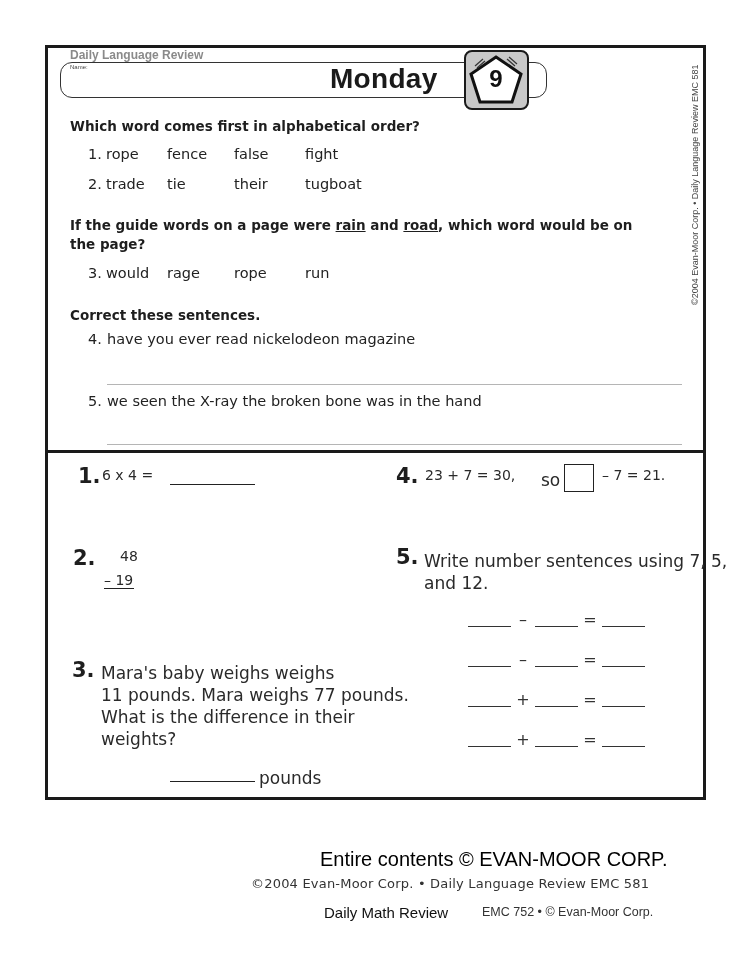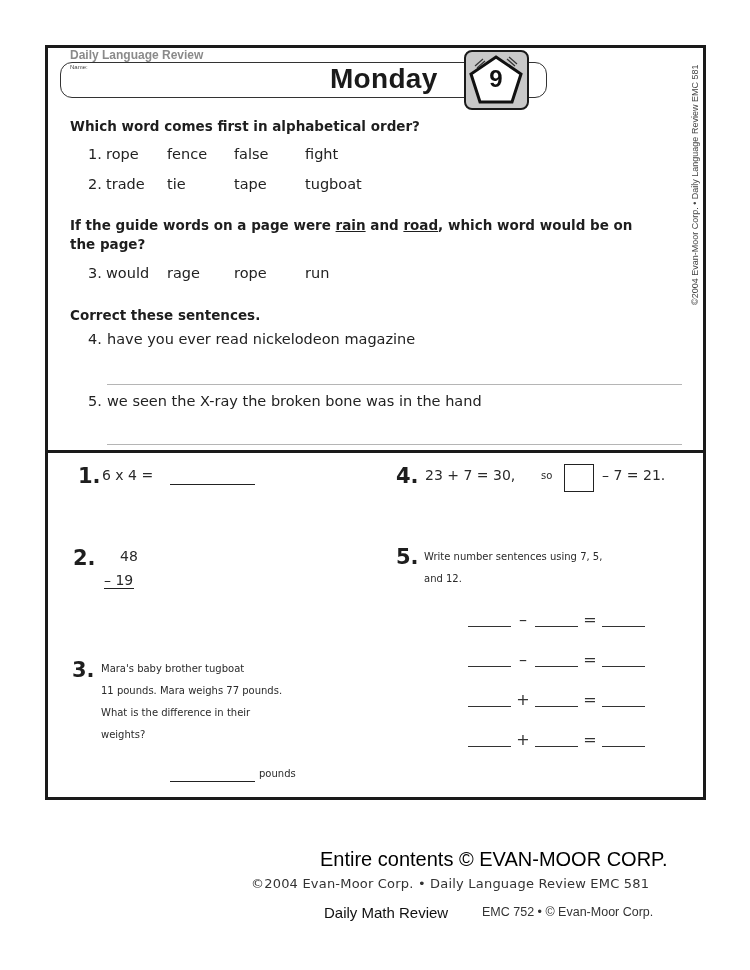--- a/index.html
+++ b/index.html
@@ -39,21 +39,21 @@
   }
 
   .q-head { font-size: 13.5px; font-weight: bold; color: #1e1e1e; }
   .item { font-size: 14.5px; color: #222; }
   .underline { text-decoration: underline; }
 
   .write-line { height: 0; border-top: 1.5px solid #b5b5b5; }
 
   .math-num { font-size: 21px; font-weight: bold; color: #1e1e1e; font-family: "DejaVu Sans", sans-serif; }
   .math-text { font-size: 14px; color: #2a2a2a; }
-  .math-small { font-size: 10px; color: #2a2a2a; }
+  .math-small { font-size: 17px; color: #2a2a2a; }
   .blank { display: inline-block; border-bottom: 1.5px solid #222; }
   .answer-box { display: inline-block; width: 30px; height: 28px; border: 1.5px solid #222; vertical-align: middle; }
 
   .eq-row { left: 468px; width: 180px; height: 20px; font-size: 16px; color: #333; }
   .eq-row .b { position: absolute; top: 14px; width: 43px; border-bottom: 1.8px solid #333; }
   .eq-row .op { position: absolute; top: -2px; width: 16px; text-align: center; }
 
   .foot1 { left: 320px; top: 848px; font-size: 20px; color: #000000; font-family: "Liberation Sans", sans-serif; }
   .foot2 { left: 251px; top: 876px; font-size: 13px; color: #333; font-family: "DejaVu Sans", sans-serif; letter-spacing: 0.2px; }
   .foot3a { left: 324px; top: 904px; font-size: 15px; color: #111; font-family: "Liberation Sans", sans-serif; }
@@ -86,21 +86,21 @@
 
 <div class="abs item" style="left:88px; top:146px;">1.</div>
 <div class="abs item" style="left:106px; top:146px;">rope</div>
 <div class="abs item" style="left:167px; top:146px;">fence</div>
 <div class="abs item" style="left:234px; top:146px;">false</div>
 <div class="abs item" style="left:305px; top:146px;">fight</div>
 
 <div class="abs item" style="left:88px; top:176px;">2.</div>
 <div class="abs item" style="left:106px; top:176px;">trade</div>
 <div class="abs item" style="left:167px; top:176px;">tie</div>
-<div class="abs item" style="left:234px; top:176px;">tape</div>
+<div class="abs item" style="left:234px; top:176px;">their</div>
 <div class="abs item" style="left:305px; top:176px;">tugboat</div>
 
 <div class="abs q-head" style="left:70px; top:217px; width:600px;">
   <span>If the guide words on a page were </span><span class="underline">rain</span><span> and </span><span class="underline">road</span><span>, which word would be on</span>
 </div>
 <div class="abs q-head" style="left:70px; top:236px;">the page?</div>
 
 <div class="abs item" style="left:88px; top:265px;">3.</div>
 <div class="abs item" style="left:106px; top:265px;">would</div>
 <div class="abs item" style="left:167px; top:265px;">rage</div>
@@ -121,21 +121,21 @@
 
 <div class="abs math-num" style="left:78px; top:464px;">1.</div>
 <div class="abs math-text" style="left:102px; top:467px;">6 x 4 =</div>
 <div class="abs blank" style="left:170px; top:484px; width:85px;"></div>
 
 <div class="abs math-num" style="left:73px; top:546px;">2.</div>
 <div class="abs math-text" style="left:120px; top:548px;">48</div>
 <div class="abs math-text" style="left:104px; top:572px; border-bottom:1.5px solid #222; padding-right:1px;">– 19</div>
 
 <div class="abs math-num" style="left:72px; top:658px;">3.</div>
-<div class="abs math-small" style="left:101px; top:663px;">Mara's baby brother tugboat</div>
+<div class="abs math-small" style="left:101px; top:663px;">Mara's baby weighs weighs</div>
 <div class="abs math-small" style="left:101px; top:685px;">11 pounds. Mara weighs 77 pounds.</div>
 <div class="abs math-small" style="left:101px; top:707px;">What is the difference in their</div>
 <div class="abs math-small" style="left:101px; top:729px;">weights?</div>
 <div class="abs blank" style="left:170px; top:781px; width:85px;"></div>
 <div class="abs math-small" style="left:259px; top:768px;">pounds</div>
 
 <div class="abs math-num" style="left:396px; top:464px;">4.</div>
 <div class="abs math-text" style="left:425px; top:467px;">23 + 7 = 30,</div>
 <div class="abs math-small" style="left:541px; top:470px;">so</div>
 <div class="abs answer-box" style="left:564px; top:464px;"></div>

